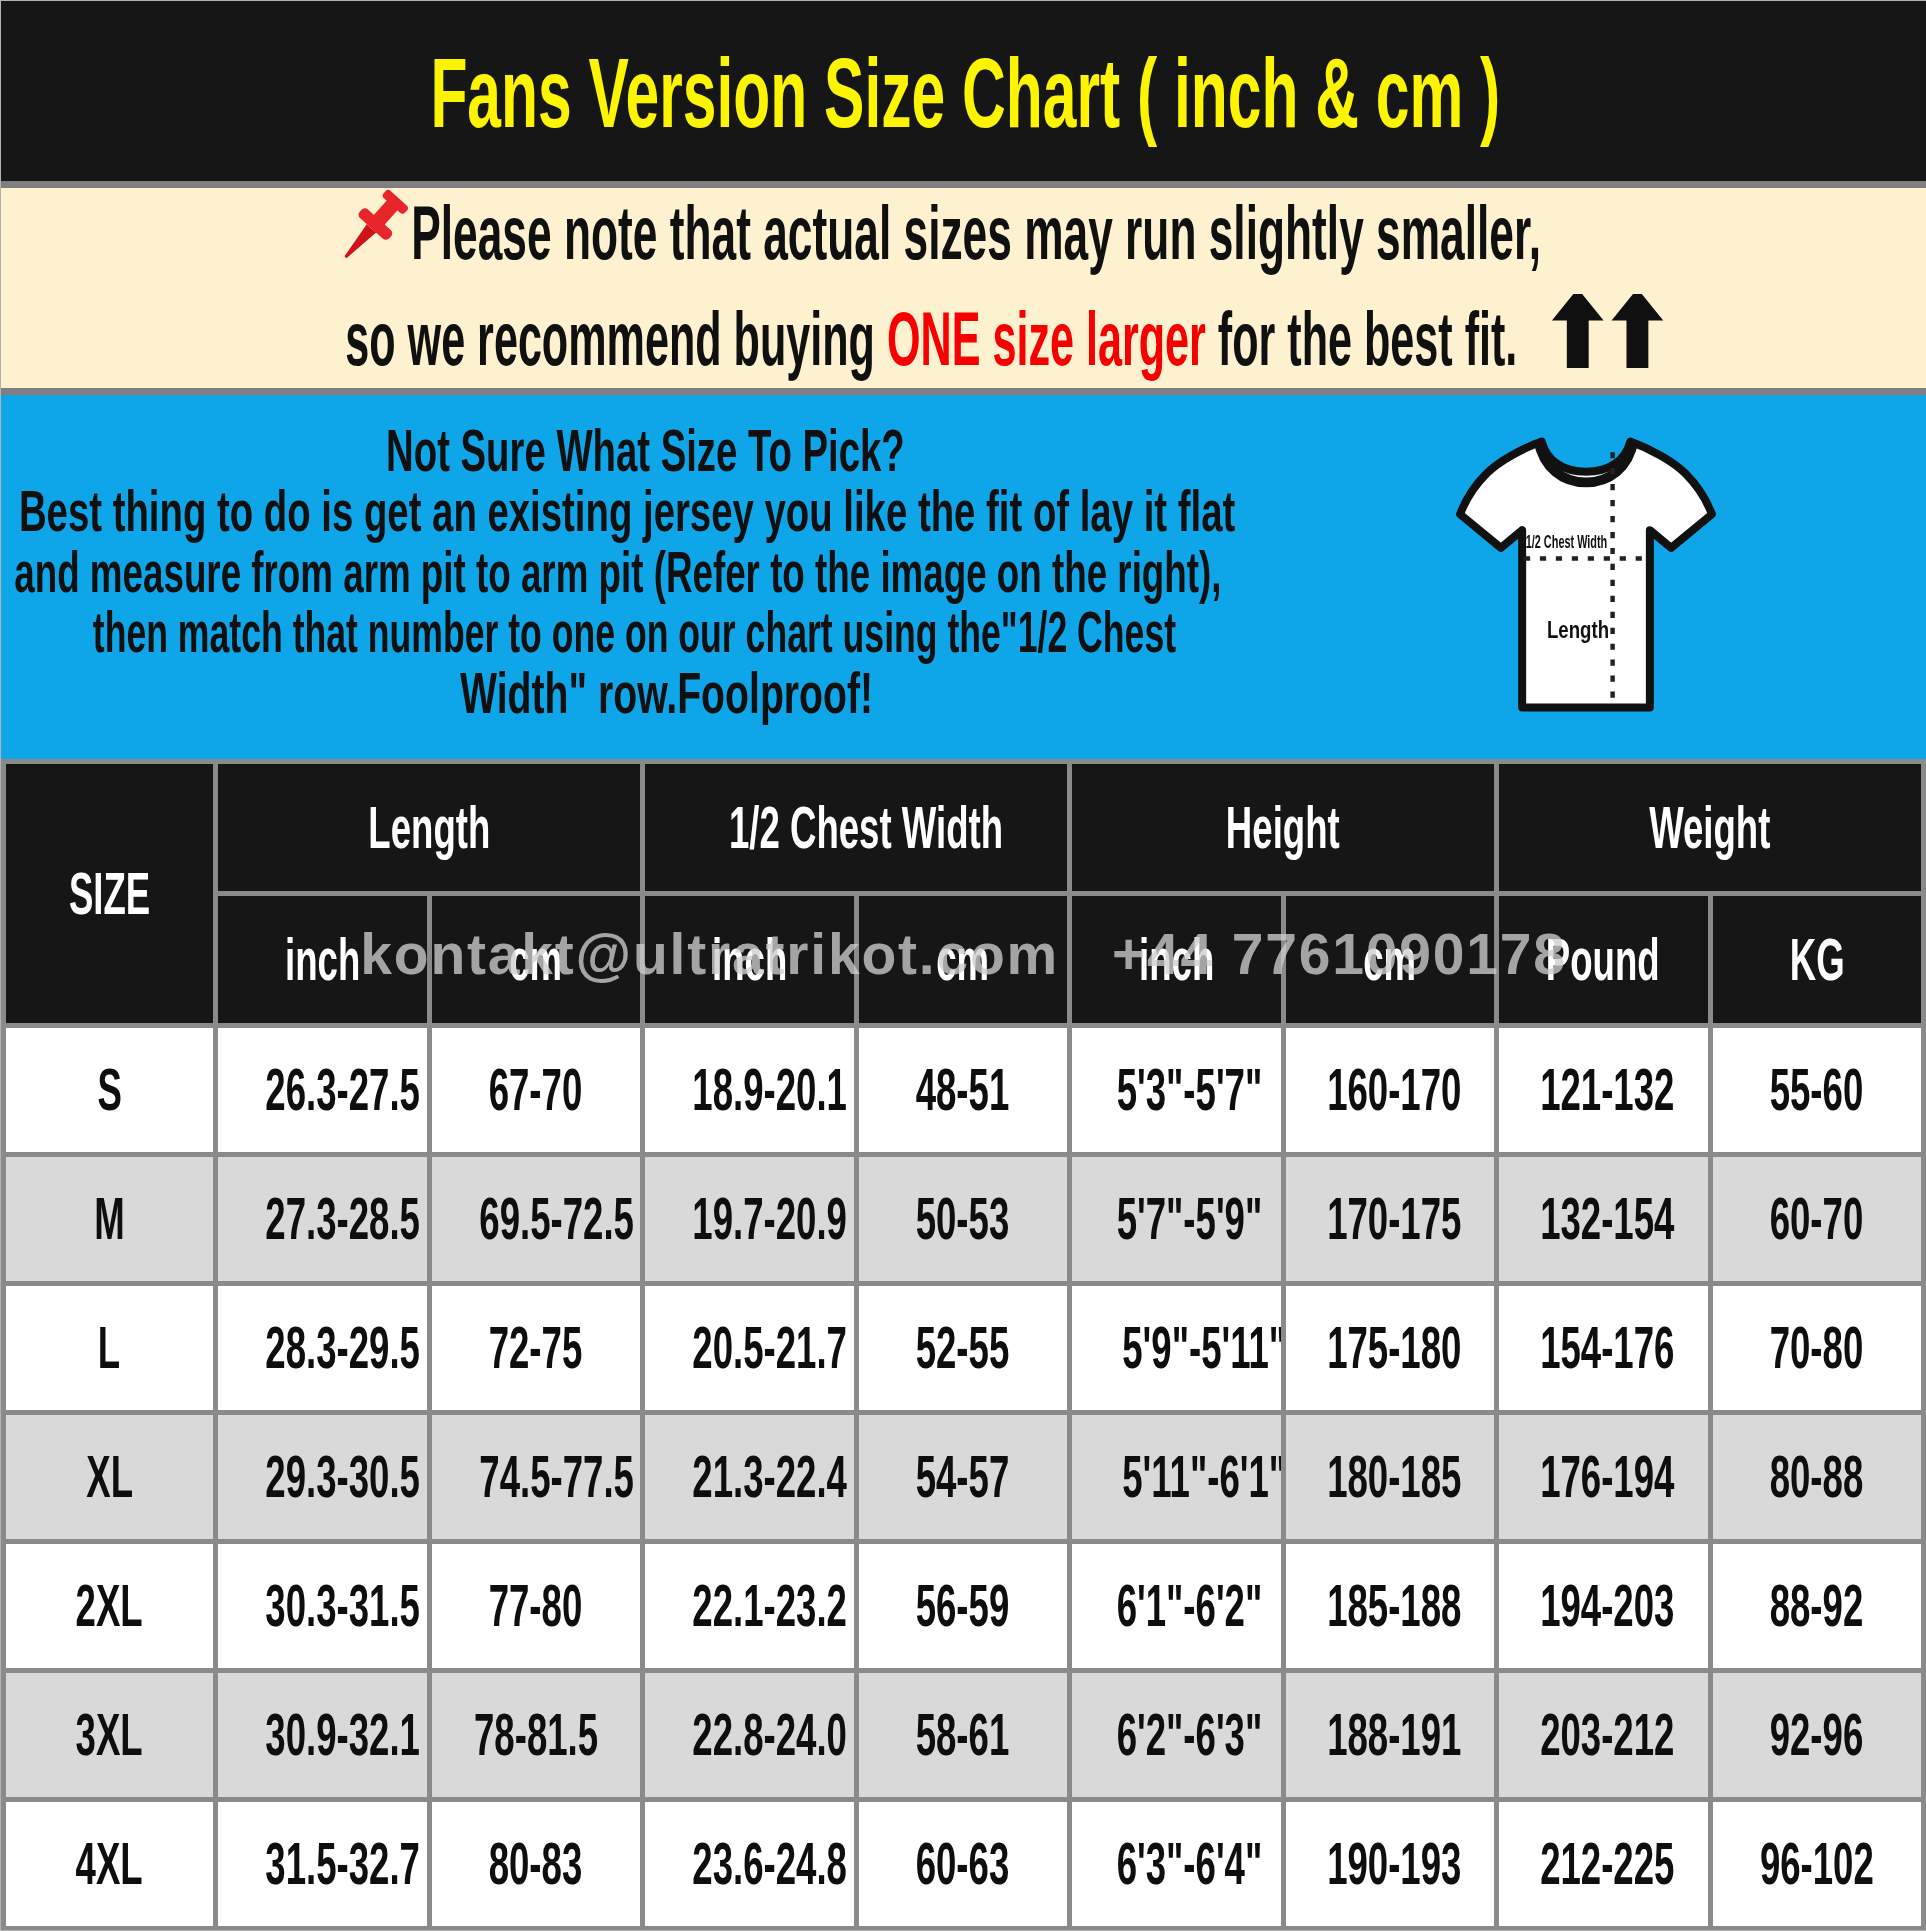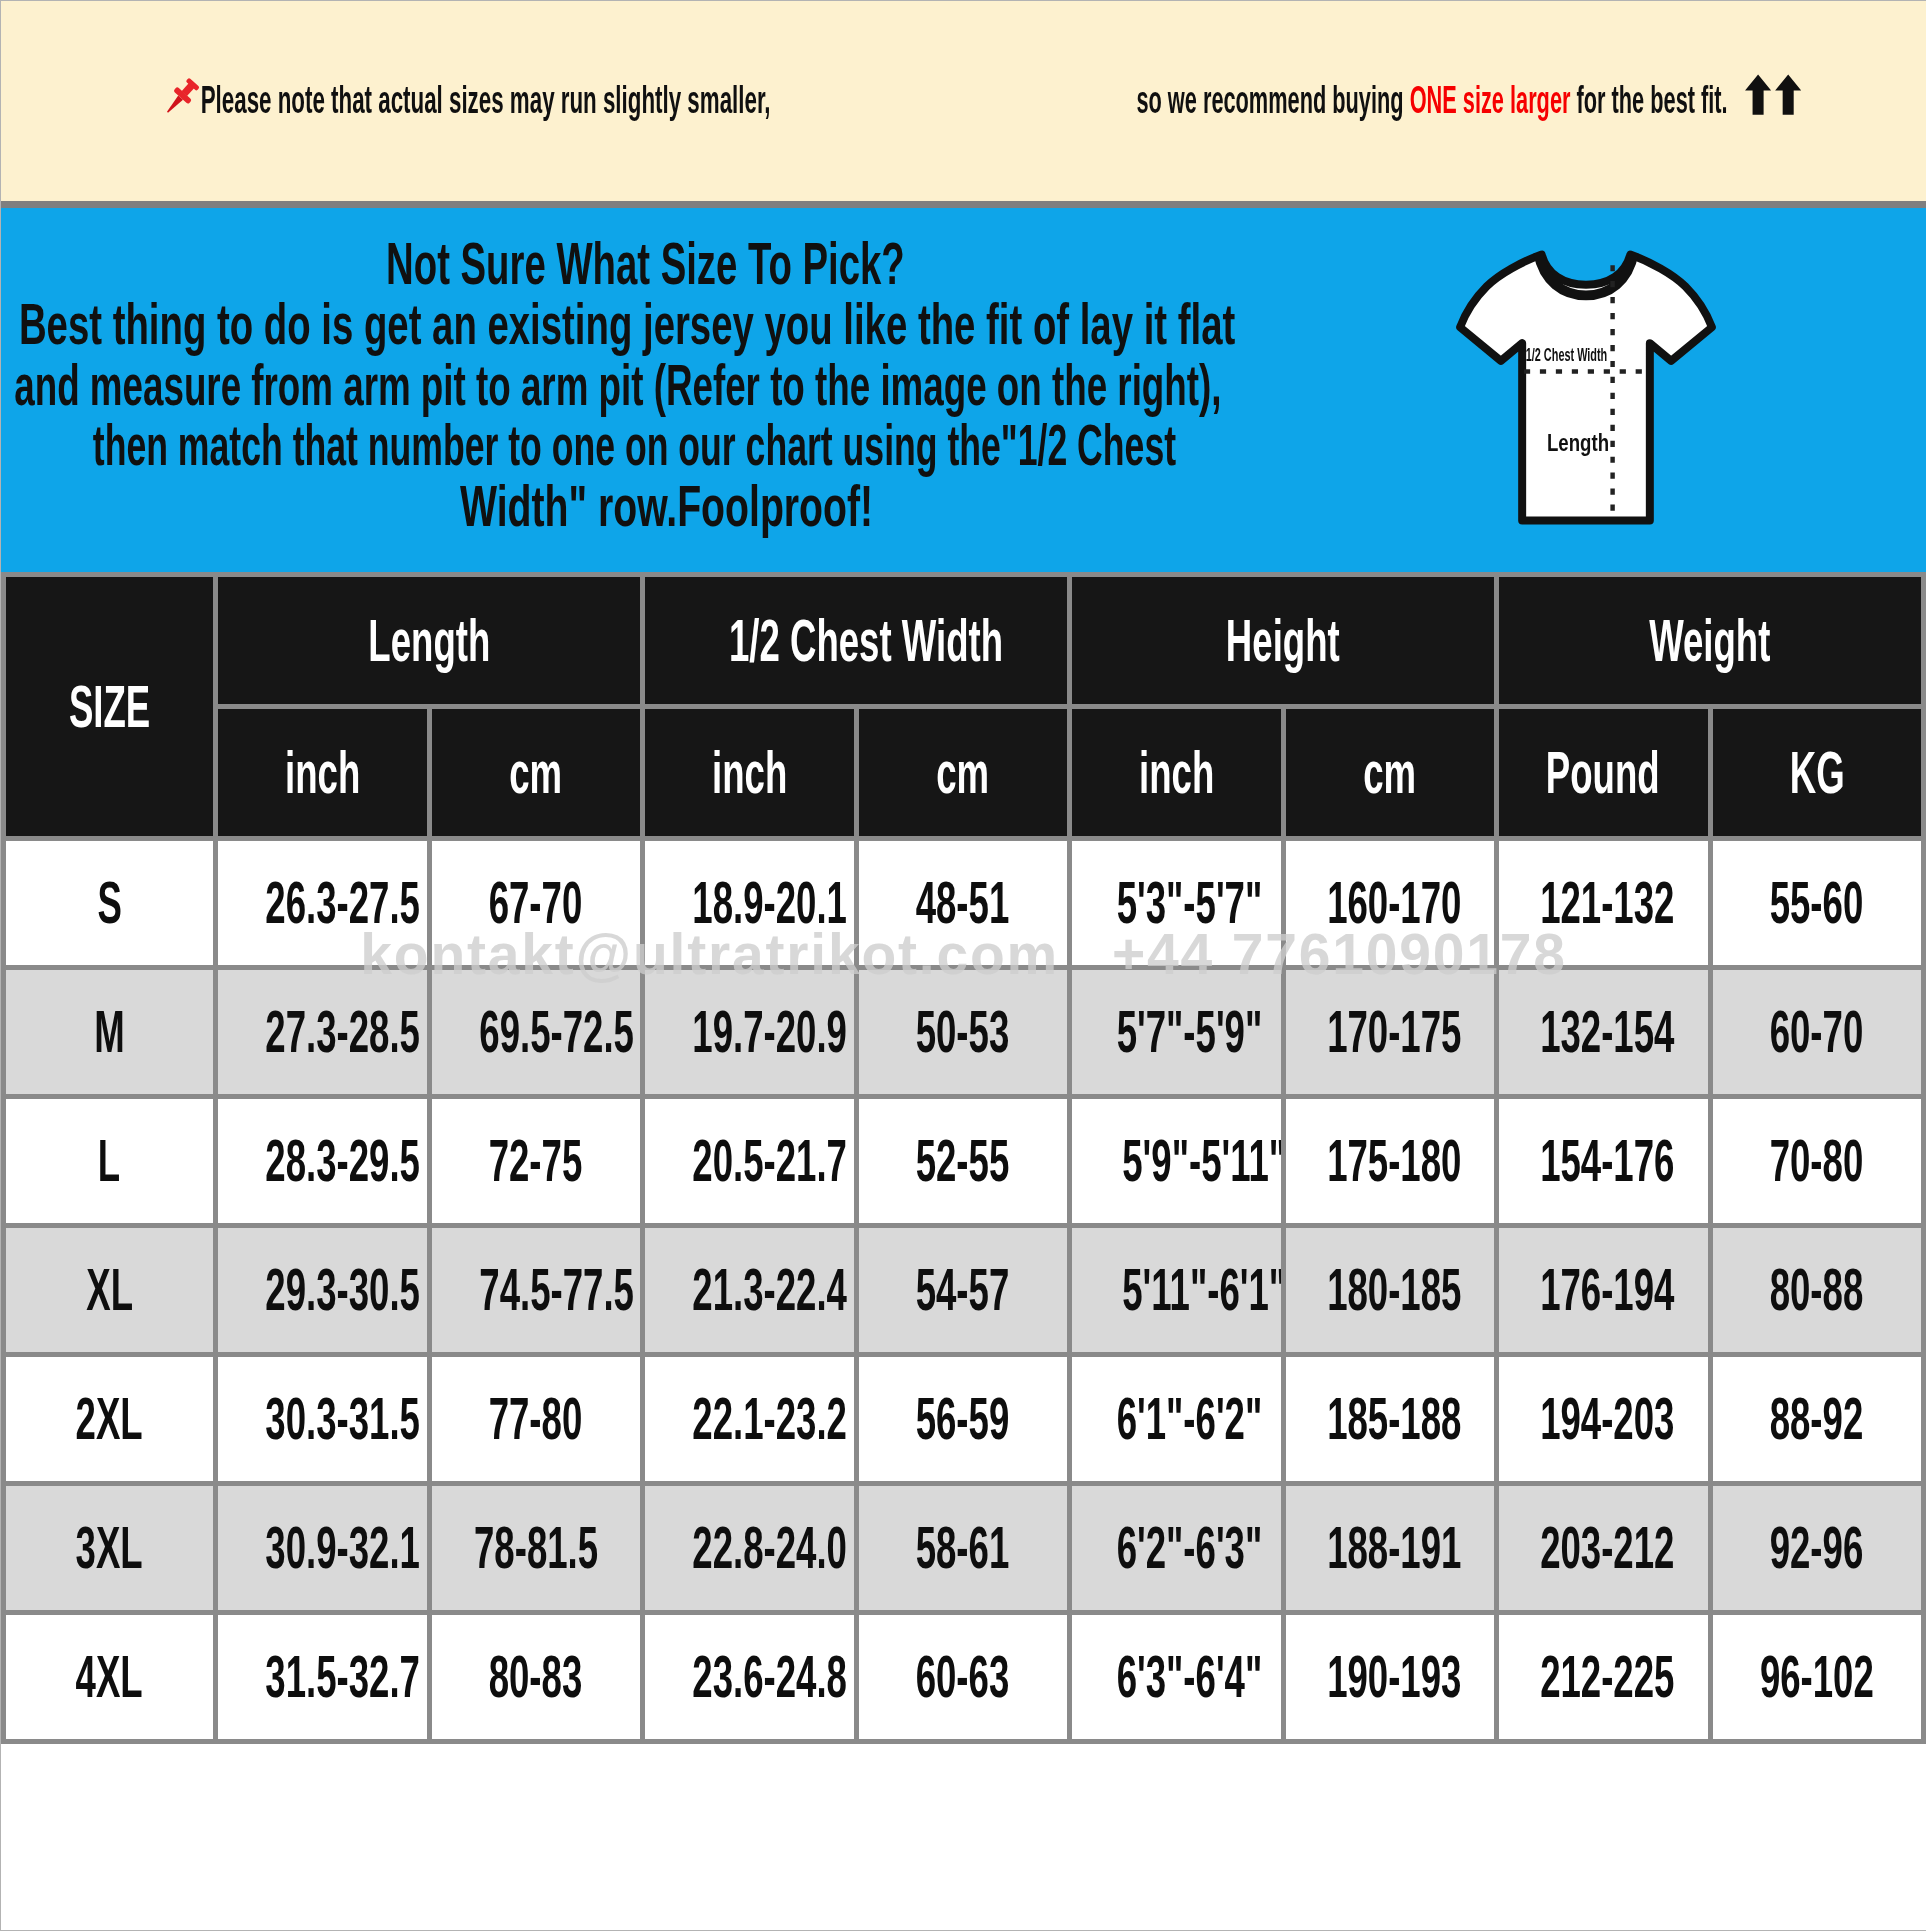--- a/index.html
+++ b/index.html
@@ -20,21 +20,21 @@
   .title-bar {
     height:180px; background:#161616;
     border-bottom:7.3px solid #7f7f7f;
     display:flex; align-items:center; justify-content:center;
   }
 
   
   .note {
     height:200px; background:#fdf1cf;
     border-bottom:7.3px solid #7f7f7f;
-    display:flex; flex-direction:row; align-items:center; justify-content:center;
+    display:flex; flex-direction:column; align-items:center; justify-content:center;
     gap:12px;
   }
 
   
   .guide { position:relative; height:364px; background:#0ea5e9; }
   .guide-text-svg { position:absolute; left:0; top:0; }
   .shirt-svg { position:absolute; left:1452px; top:27.5px; }
 
   
   table.size-chart {
@@ -64,20 +64,25 @@
     white-space:pre;
     z-index:5;
     pointer-events:none;
   }
 </style>
 </head>
 <body>
 
 <div class="page">
 
+  <div class="title-bar">
+    <svg width="1927" height="180" viewBox="0 0 2094 196">
+        <text x="1049" y="137" text-anchor="middle" font-size="106" fill="#fcf400" textLength="1165" lengthAdjust="spacingAndGlyphs">Fans Version Size Chart ( inch &amp; cm )</text>
+      </svg>
+  </div>
 
   <div class="note">
     <svg width="1927" height="96" viewBox="0 0 2098 104">
         <g transform="translate(350,0)">
           <g transform="rotate(42 50 38)" fill="#e8252a">
             <rect x="34" y="2" width="32" height="11" rx="4"></rect>
             <rect x="42" y="11" width="16" height="24"></rect>
             <rect x="28" y="34" width="44" height="13" rx="5"></rect>
             <polygon points="50,47 43,47 48.5,90 51.5,90 57,47" fill="#d0131b"></polygon>
           </g>

